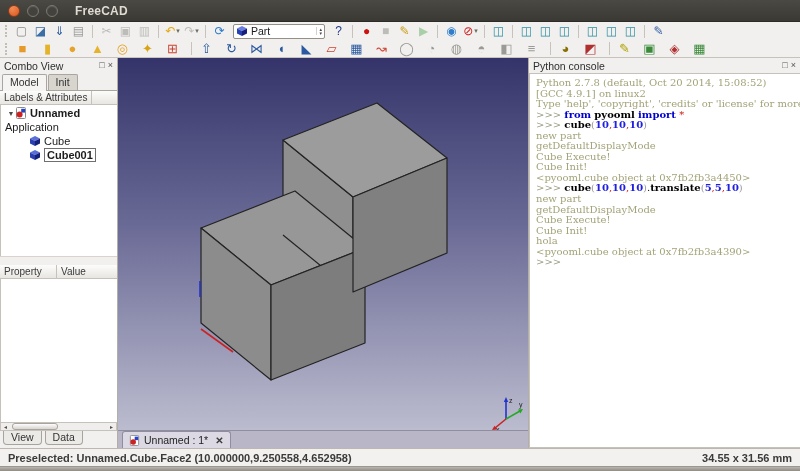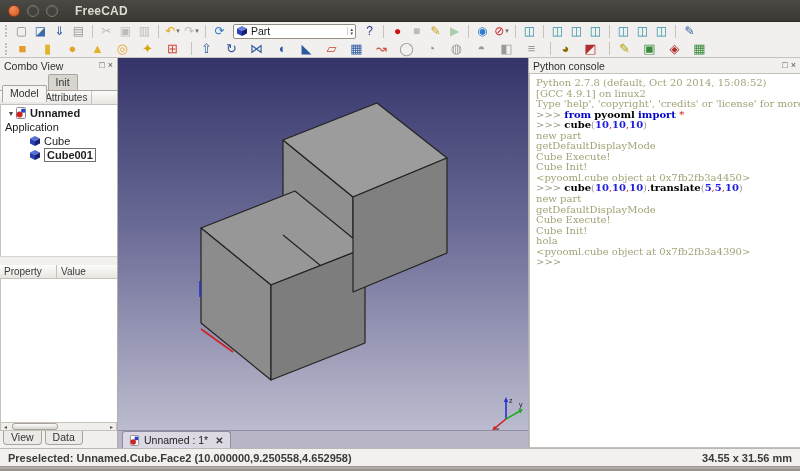--- a/index.html
+++ b/index.html
@@ -18,38 +18,38 @@
   .toolbar { height:18px; background:#f1f0ee; display:flex; align-items:center; padding:0 2px; flex:0 0 18px; }
   .toolbar.r2 { border-bottom:1px solid #c7c3bc; }
   .tb-handle { width:4px; height:12px; margin:0 3px; border-left:2px dotted #c2beb6; }
   .tb-btn { height:16px; min-width:19px; padding:0 1px; display:flex; align-items:center; justify-content:center;
             border-radius:2px; cursor:default; }
   .tb-btn .g { font-size:12px; line-height:16px; }
   .toolbar.r2 .tb-btn { min-width:21px; margin-right:4px; }
   .toolbar.r2 .tb-btn .g { font-size:13px; }
   .tb-dd { font-size:7px; color:#6f6c66; margin-left:1px; }
   .tb-sep { width:1px; height:13px; background:#c7c3bc; margin:0 4px; }
-  .wb-combo { height:15px; width:123px; background:#fff; border:1px solid #958f85; border-radius:2px;
+  .wb-combo { height:15px; width:92px; background:#fff; border:1px solid #958f85; border-radius:2px;
               display:flex; align-items:center; padding:0 2px; margin:0 4px; }
   .wb-combo .lbl { font-size:10.5px; color:#1a1a1a; margin-left:3px; flex:1; }
   .wb-spin { display:flex; flex-direction:column; line-height:4px; font-size:5px; color:#444;
              border-left:1px solid #d5d1ca; padding-left:2px; }
 
   
   .main { flex:1 1 auto; display:flex; min-height:0; }
 
   
   .left { width:118px; flex:0 0 118px; display:flex; flex-direction:column; border-right:1px solid #b3afa8; background:#f1f0ee; }
   .panel-hd { height:15px; display:flex; align-items:center; padding:0 4px; font-size:10.5px; color:#2e2e2e; flex:0 0 15px; }
   .panel-hd .t { flex:1; }
   .panel-ico { font-size:9px; color:#55524c; margin-left:3px; line-height:9px; }
   .lp-tabs { height:18px; display:flex; align-items:flex-end; padding-left:2px; border-bottom:1px solid #aaa69f; flex:0 0 18px; }
   .lp-tab { font-size:10.5px; padding:1px 7px 2px; border:1px solid #aaa69f; border-bottom:none;
             border-radius:2px 2px 0 0; background:#d8d5cf; color:#333; margin-right:1px; }
-  .lp-tab.active { background:#f5f4f2; position:relative; top:12px; padding-bottom:3px; }
+  .lp-tab.active { background:#f5f4f2; position:relative; top:1px; padding-bottom:3px; }
   .col-hd { height:14px; display:flex; flex:0 0 14px; border-bottom:1px solid #c6c2bb; background:#f1f0ee; }
   .col-cell { background:linear-gradient(#fcfcfb,#e8e6e1); border-right:1px solid #c6c2bb; font-size:10px;
               color:#3a3a3a; padding:1px 4px; white-space:nowrap; overflow:hidden; }
   .tree { background:#fff; flex:0 0 151px; border-left:1px solid #c6c2bb; overflow:hidden; font-size:11px; color:#1c1c1c; padding-top:1px; }
   .trow { height:14px; display:flex; align-items:center; white-space:nowrap; }
   .texp { width:8px; font-size:7px; color:#4a4a4a; text-align:center; }
   .tico { width:12px; height:12px; margin-right:3px; flex:0 0 12px; }
   .bold { font-weight:bold; }
   .editbox { border:1px solid #6f6f6f; background:#fff; padding:0 2px; font-weight:bold; }
   .splitter { flex:0 0 9px; background:#f1f0ee; border-top:1px solid #d8d4cd; }

